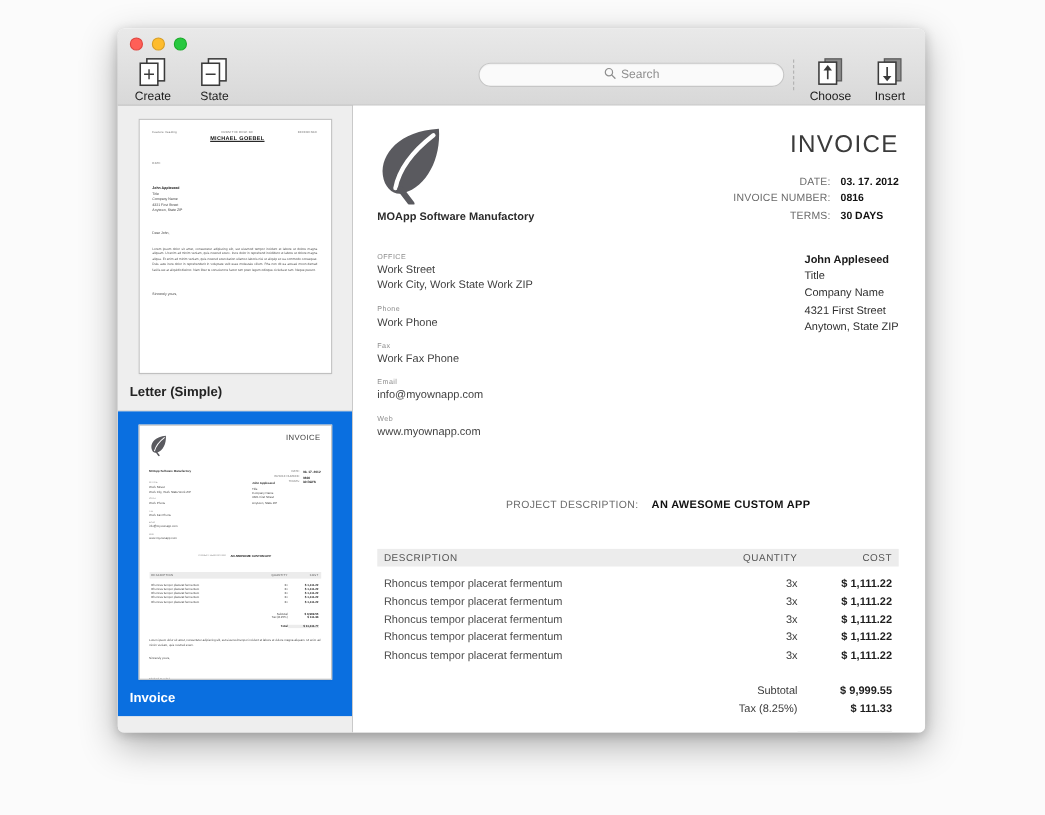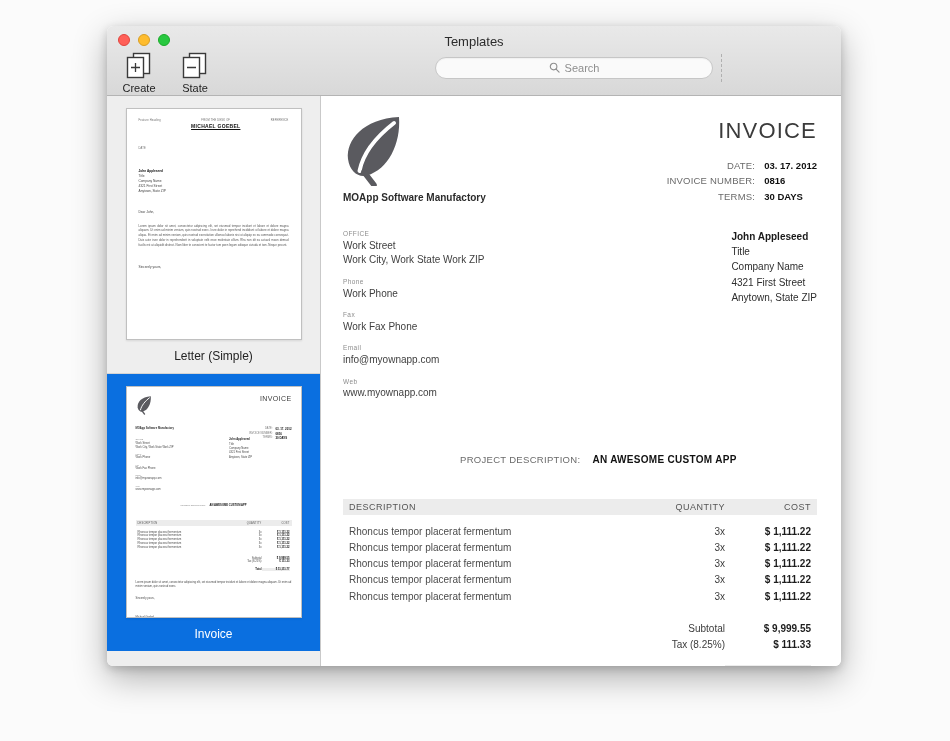--- a/index.html
+++ b/index.html
@@ -141,22 +141,23 @@
     position: relative;
     overflow: hidden;
   }
   .thumb.letter { height: 232px; }
   .thumb.invoice { height: 232px; }
 
   .tmpl-label {
     font-size: 12px;
     color: #232323;
     padding: 9px 0 10px 0;
-    text-align: center;
+    text-align: left;
     width: 100%;
+    font-weight: bold;
   }
   .tmpl-item.selected .tmpl-label { color: #ffffff; }
 
   .sb-divider { height: 1px; background: #d4d4d4; }
 
   
   .mini { position: absolute; inset: 0; padding: 10px 12px; color: #4a4a4a; }
   .mini-row { display: flex; justify-content: space-between; align-items: flex-start; }
   .mini-tiny { font-size: 2.6px; letter-spacing: 0.2px; color: #6a6a6a; line-height: 1.5; }
   .mini-center { text-align: center; }
@@ -268,21 +269,20 @@
 <div class="window">
 
   <div class="toolbar">
 
     <div class="traffic">
       <div class="light red"></div>
       <div class="light yellow"></div>
       <div class="light green"></div>
     </div>
 
-    <div class="win-title">Templates</div>
 
     <div class="tb-left">
       <div class="tb-item">
         <span class="glyph">
           <svg width="30" height="30" viewBox="0 0 30 30">
             <rect x="9.5" y="2.5" width="16" height="20" fill="#ffffff" stroke="#3a3a3a" stroke-width="1.4"></rect>
             <rect x="3.5" y="6.5" width="16" height="20" fill="#ffffff" stroke="#3a3a3a" stroke-width="1.4"></rect>
             <line x1="7" y1="16.5" x2="16" y2="16.5" stroke="#3a3a3a" stroke-width="1.3"></line>
             <line x1="11.5" y1="12" x2="11.5" y2="21" stroke="#3a3a3a" stroke-width="1.3"></line>
           </svg>
@@ -309,20 +309,45 @@
             <circle cx="5" cy="5" r="3.6" fill="none" stroke="#8e8e8e" stroke-width="1.2"></circle>
             <line x1="7.7" y1="7.7" x2="11" y2="11" stroke="#8e8e8e" stroke-width="1.3" stroke-linecap="round"></line>
           </svg>
         </span>
         <span class="ph">Search</span>
       </div>
     </div>
 
     <div class="tb-sep"></div>
 
+    <div class="tb-right">
+      <div class="tb-item">
+        <span class="glyph">
+          <svg width="30" height="30" viewBox="0 0 30 30">
+            <rect x="10" y="2.5" width="15" height="20" fill="#8d8d8d" stroke="#5c5c5c" stroke-width="1.2"></rect>
+            <rect x="4.5" y="5.5" width="16" height="20" fill="#ffffff" stroke="#3a3a3a" stroke-width="1.4"></rect>
+            <line x1="12.5" y1="21" x2="12.5" y2="10.5" stroke="#3a3a3a" stroke-width="1.5"></line>
+            <polygon points="12.5,8.2 16.4,13 8.6,13" fill="#3a3a3a"></polygon>
+          </svg>
+        </span>
+        <span class="lbl">Choose</span>
+      </div>
+
+      <div class="tb-item">
+        <span class="glyph">
+          <svg width="30" height="30" viewBox="0 0 30 30">
+            <rect x="10" y="2.5" width="15" height="20" fill="#8d8d8d" stroke="#5c5c5c" stroke-width="1.2"></rect>
+            <rect x="4.5" y="5.5" width="16" height="20" fill="#ffffff" stroke="#3a3a3a" stroke-width="1.4"></rect>
+            <line x1="12.5" y1="10" x2="12.5" y2="20.5" stroke="#3a3a3a" stroke-width="1.5"></line>
+            <polygon points="12.5,22.8 16.4,18 8.6,18" fill="#3a3a3a"></polygon>
+          </svg>
+        </span>
+        <span class="lbl">Insert</span>
+      </div>
+    </div>
   </div>
 
   <div class="win-body">
 
     <div class="sidebar">
 
       <div class="tmpl-item">
         <div class="thumb letter">
           <div class="mini">
             <div class="mini-row">

